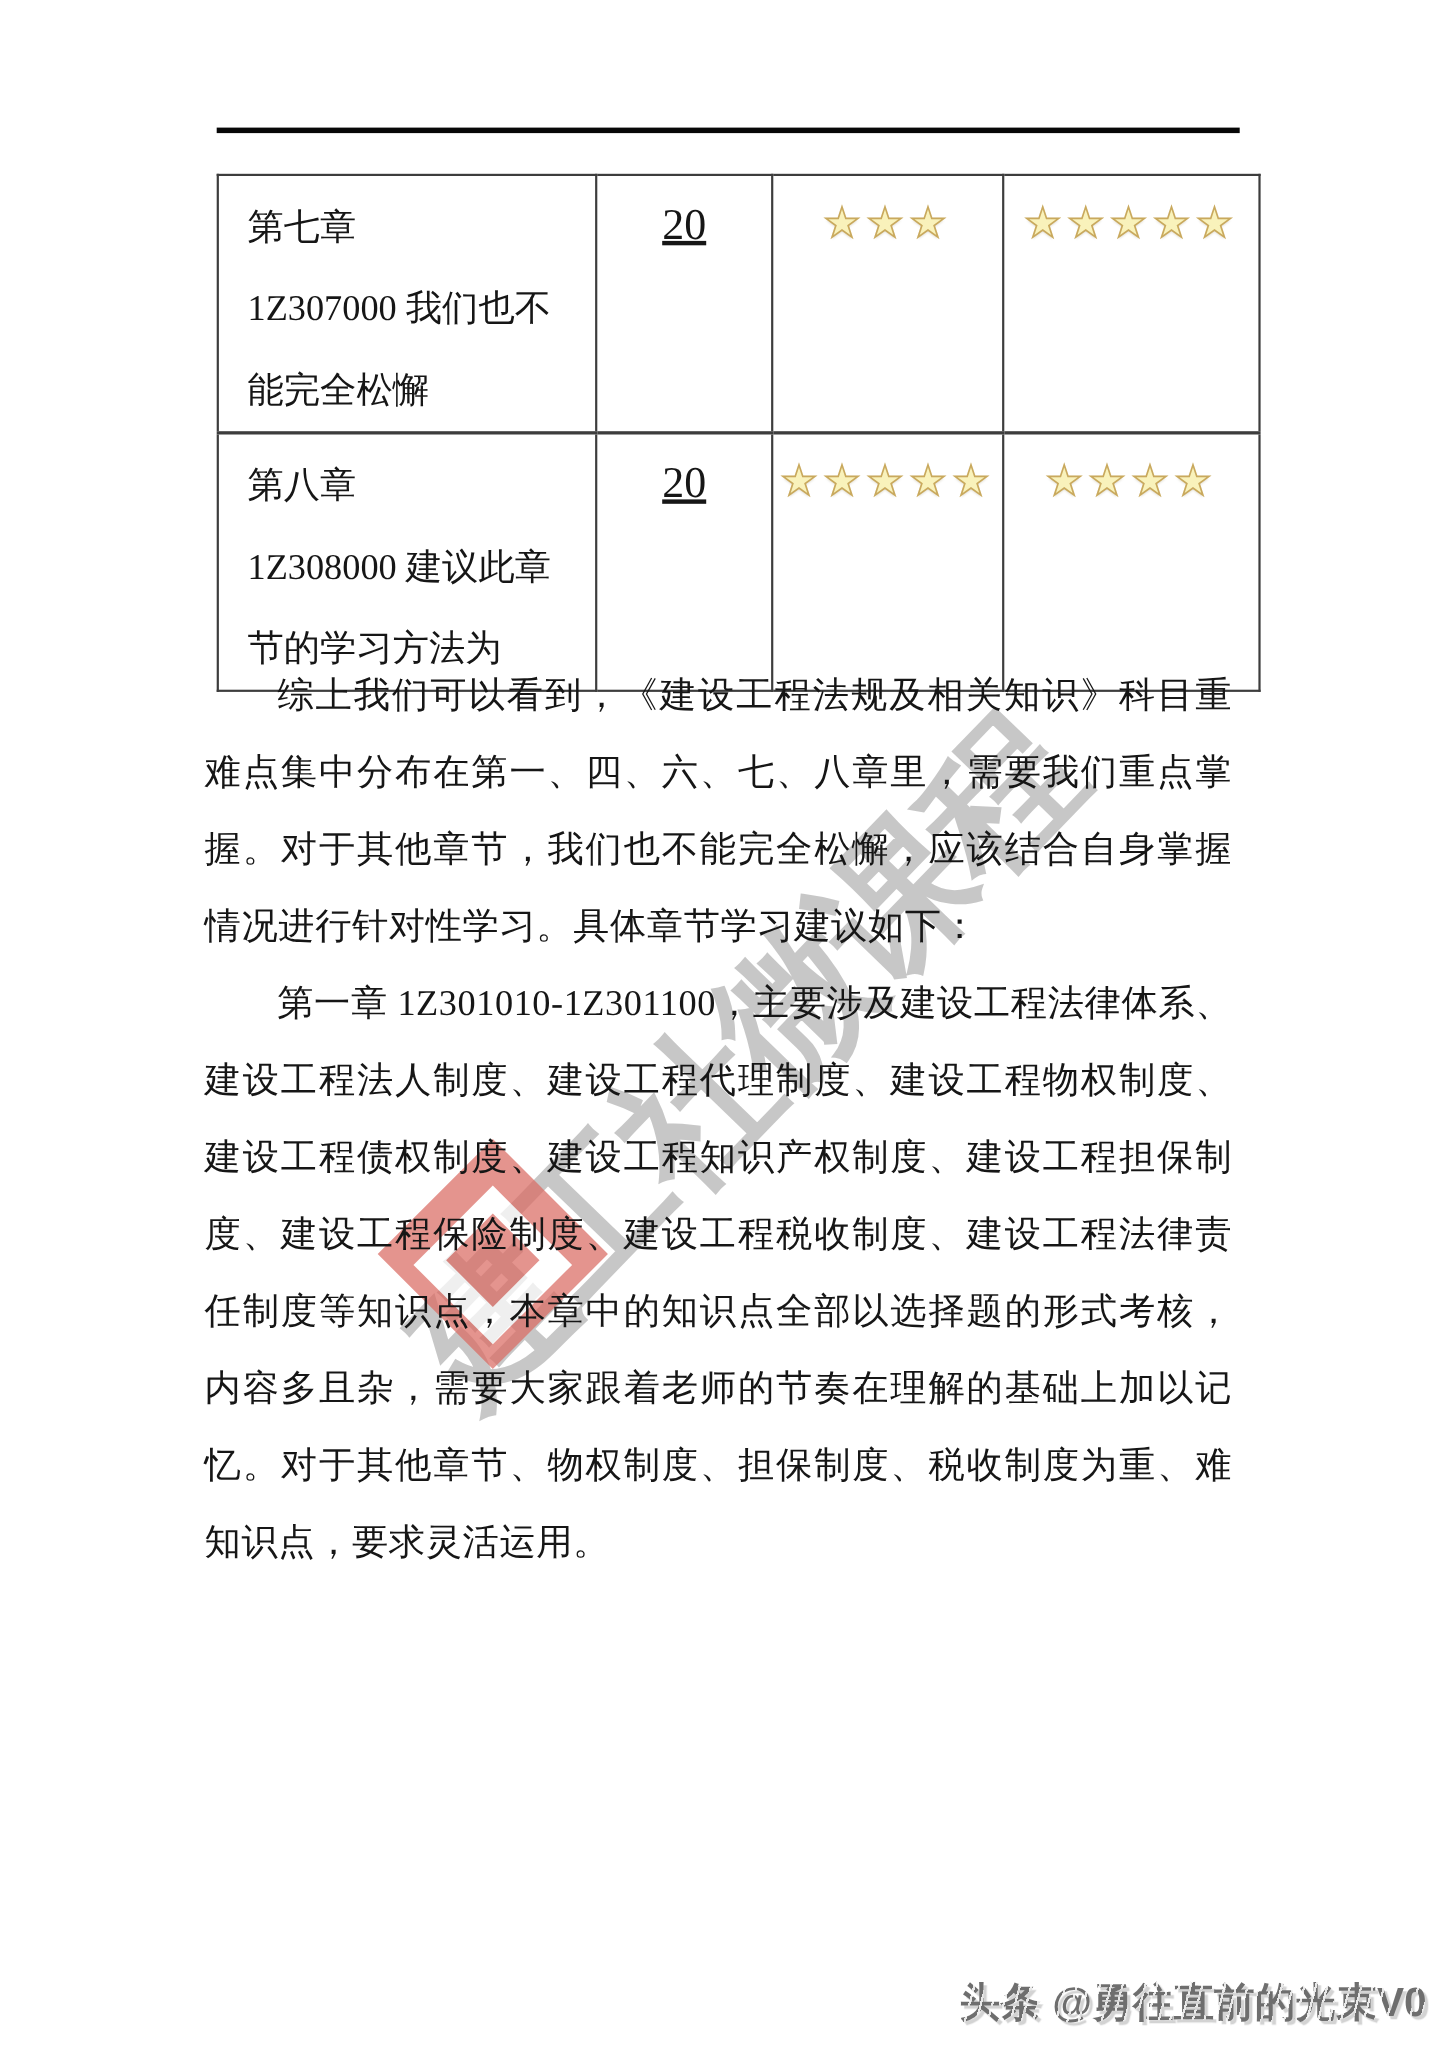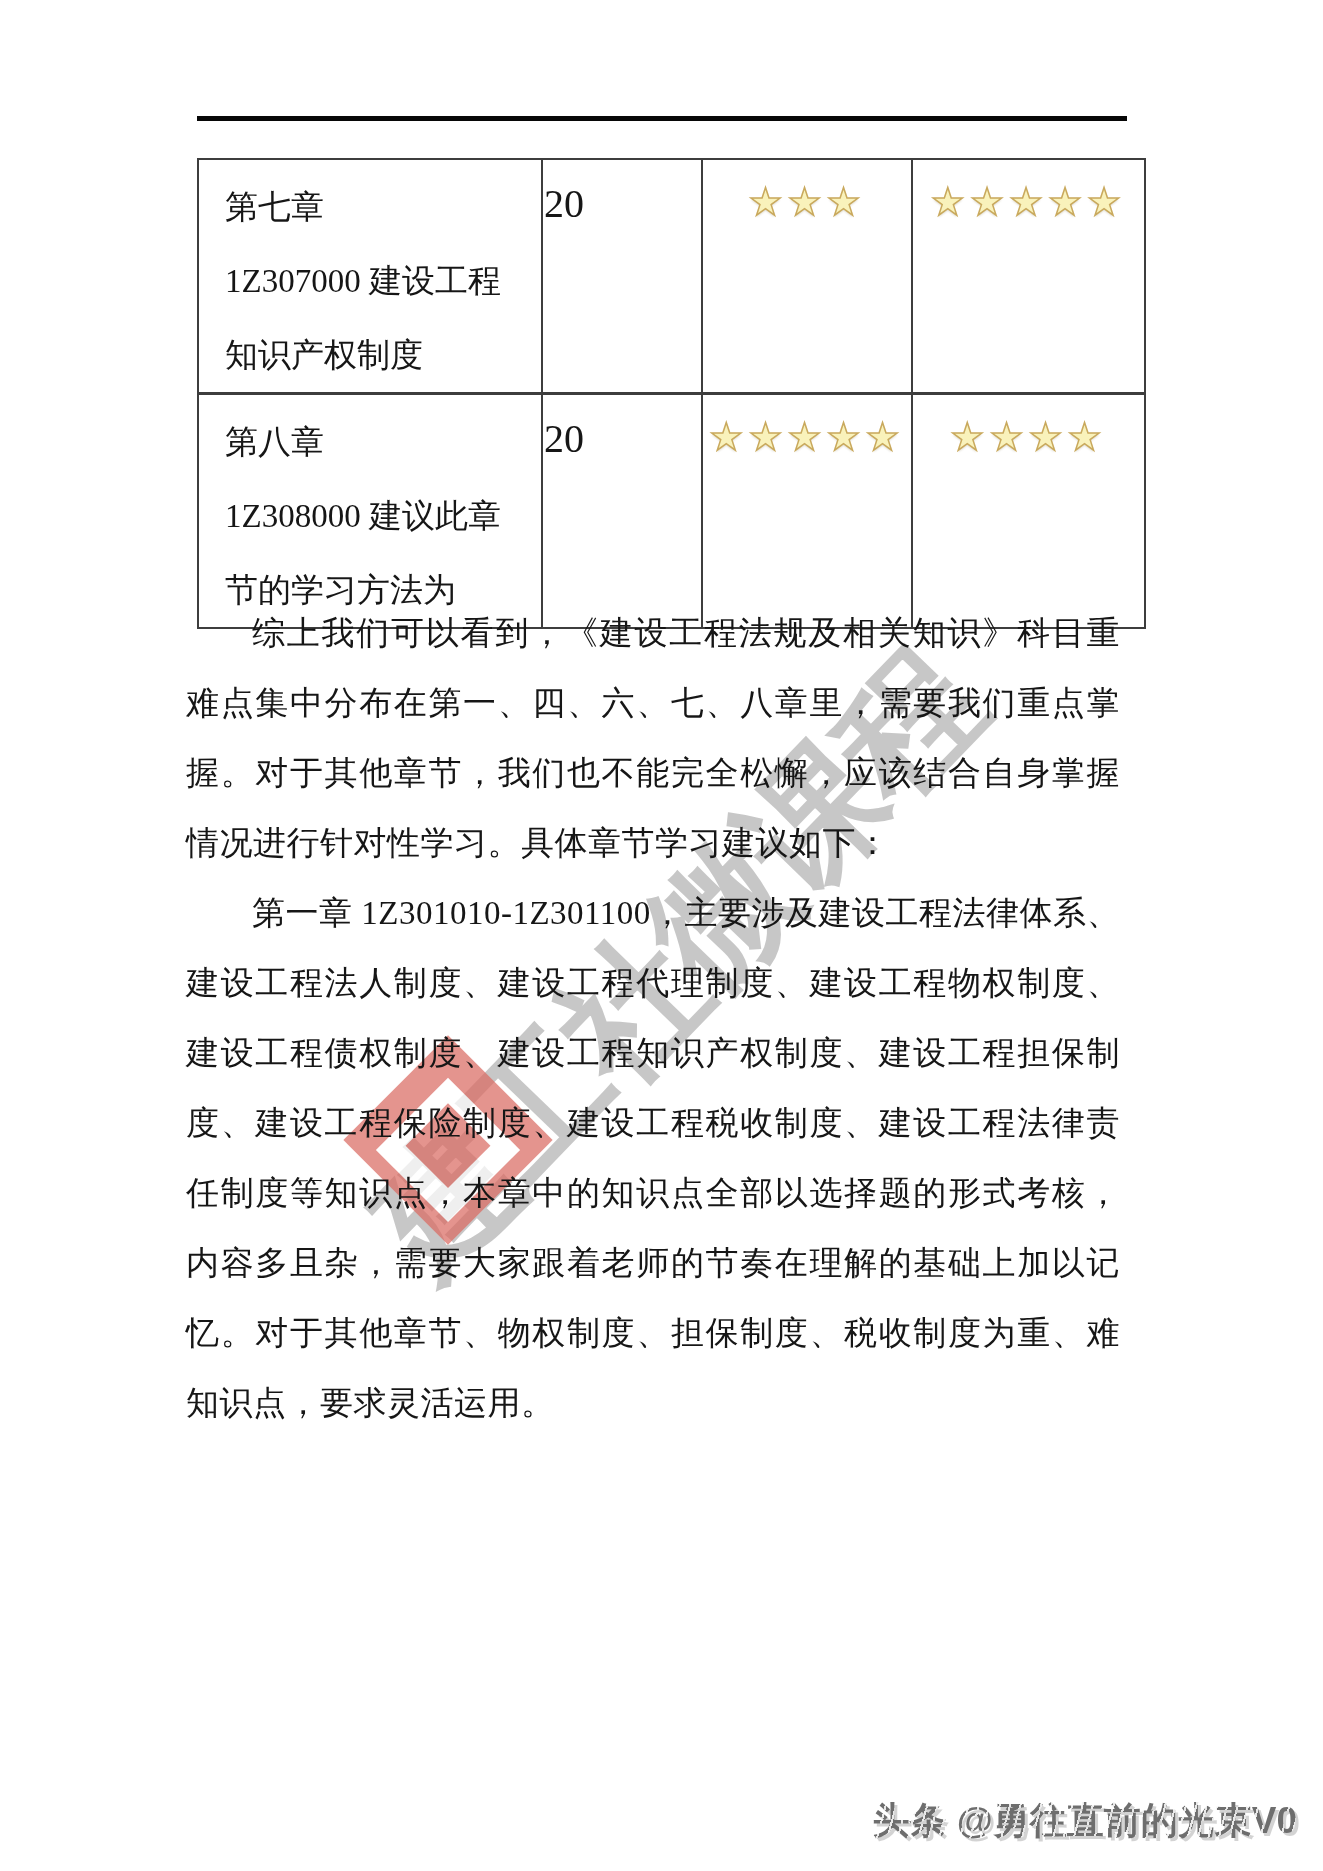--- a/index.html
+++ b/index.html
@@ -30,21 +30,21 @@
   .content{position:absolute;inset:0;z-index:1;}
   table.grid{
     position:absolute;left:197px;top:158px;width:947px;
     border-collapse:collapse;table-layout:fixed;
   }
   table.grid td{border:2px solid #3d3d3d;vertical-align:top;background:transparent;}
   tr.r1 td{height:203px;border-bottom-width:3px;}
   tr.r2 td{height:208px;}
   col.c1{width:344px;} col.c2{width:160px;} col.c3{width:210px;} col.c4{width:233px;}
   .chapter-cell{padding:10px 8px 0 26px;font-size:33px;line-height:74px;}
-  .score-cell{text-align:left;padding-top:16px;font-size:40px;line-height:56px;}
+  .score-cell{text-align:center;padding-top:16px;font-size:40px;line-height:56px;text-decoration:underline;}
   .stars-cell{text-align:center;padding-top:14px;line-height:56px;}
   .stars{
     font-size:38px;letter-spacing:5px;color:#f9f2bb;
     -webkit-text-stroke:1.5px #c9a95d;
     text-shadow:0 2px 2px rgba(90,70,10,0.18);
     font-family:"DejaVu Sans",sans-serif;white-space:nowrap;
   }
   .body-text{position:absolute;left:186px;top:598px;width:934px;}
   .body-text p{
     margin:0;font-size:33px;line-height:70px;text-align:justify;
@@ -80,21 +80,21 @@
       <colgroup>
         <col class="c1">
           <col class="c2">
           <col class="c3">
           <col class="c4">
       </colgroup>
       <tbody>
           <tr class="r1">
         <td class="chapter-cell">
           <div>第七章</div>
-          <div>1Z307000 建设工程知识产权制度</div>
+          <div>1Z307000 我们也不能完全松懈</div>
         </td>
         <td class="score-cell">
           <span>20</span>
         </td>
         <td class="stars-cell">
           <span class="stars">★★★</span>
         </td>
         <td class="stars-cell">
           <span class="stars">★★★★★</span>
         </td>

